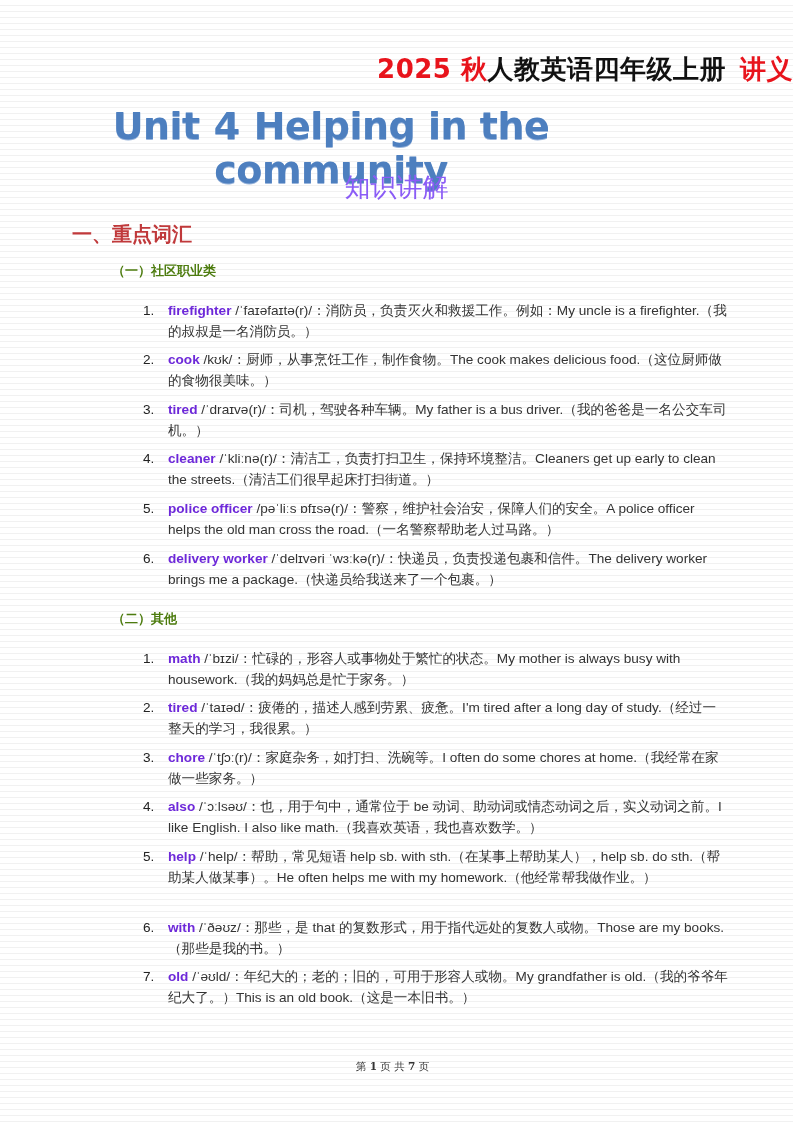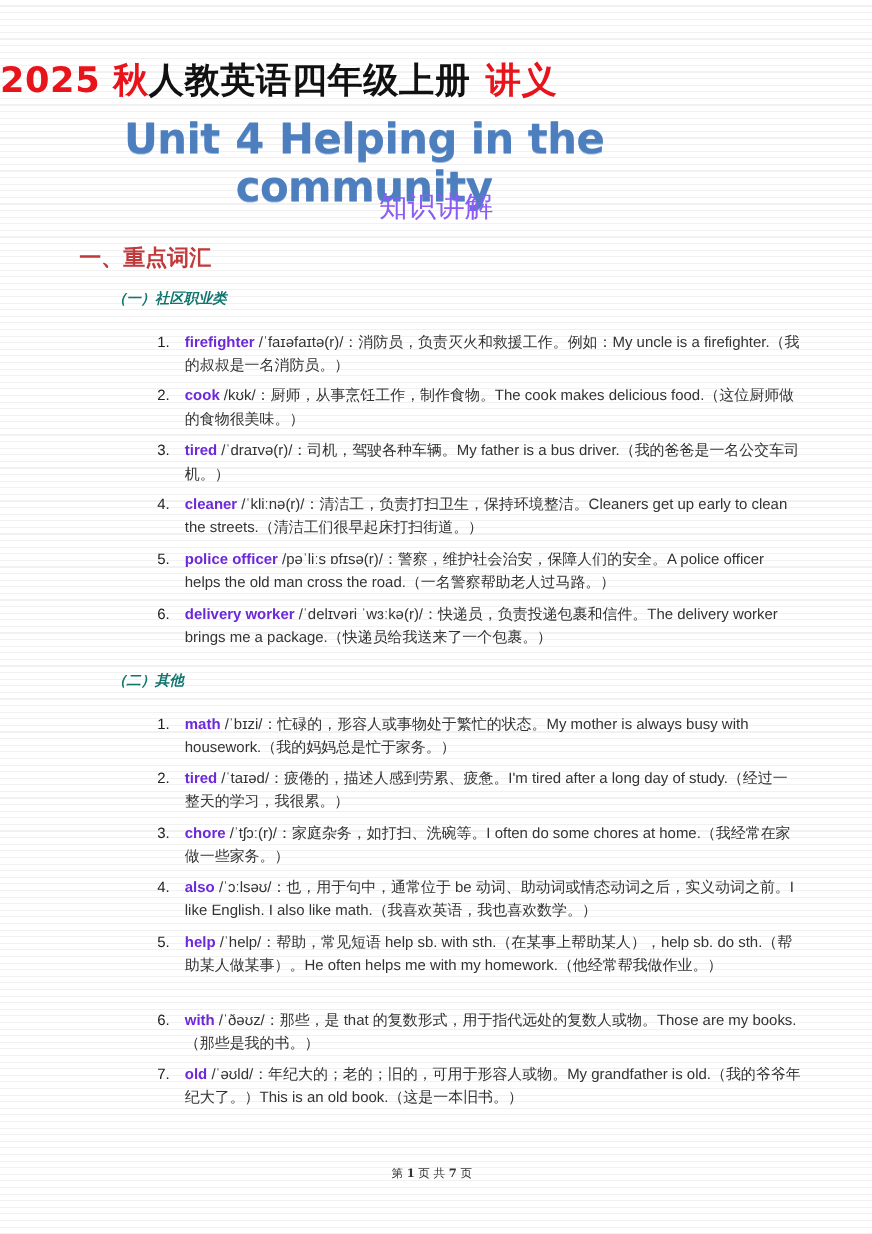--- a/index.html
+++ b/index.html
@@ -6,21 +6,21 @@
   html, body { width: 793px; height: 1122px; background: #ffffff; overflow: hidden; }
   body {
     position: relative;
     font-family: "Liberation Sans", "DejaVu Sans", sans-serif;
     color: #333333;
     background-color: #ffffff;
     background-image: repeating-linear-gradient(to bottom, transparent 0px, transparent 5px, rgba(215,215,215,0.35) 5px, rgba(215,215,215,0.35) 6px);
   }
   .doc-title {
     position: absolute; top: 52px; left: 0; width: 793px;
-    text-align: left; font-size: 32px; font-weight: bold; letter-spacing: 0.5px;
+    text-align: right; font-size: 26px; font-weight: bold; letter-spacing: 0.5px;
     font-family: "DejaVu Sans", sans-serif;
   }
   .doc-title .red { color: #e8141c; }
   .doc-title .black { color: #111111; }
   .doc-title .gap { display: inline-block; width: 14px; }
   .unit-title {
     position: absolute; top: 104px; left: 0; width: 662px;
     text-align: center; font-size: 38px; font-weight: bold;
     color: #4d7fbf; font-family: "DejaVu Sans", sans-serif; letter-spacing: -0.5px;
     text-shadow: 0 1px 0 #9bb6dc;
@@ -28,22 +28,22 @@
   .unit-title .spacer { display: inline-block; width: 14px; }
   .section-main {
     position: absolute; top: 170px; left: 0; width: 793px; text-align: center;
     font-size: 26px; color: #8b5cf6; font-family: "DejaVu Serif", serif;
   }
   .h1 {
     position: absolute; top: 221px; left: 72px;
     font-size: 20px; font-weight: bold; color: #c0393b; font-family: "DejaVu Sans", sans-serif;
   }
   .h2 {
-    position: absolute; left: 102px; font-size: 13px; font-weight: bold;
-    color: #0f766e; font-family: "DejaVu Sans", sans-serif; font-style: italic;
+    position: absolute; left: 112px; font-size: 13px; font-weight: bold;
+    color: #4d7c0f; font-family: "DejaVu Sans", sans-serif;
   }
   .list { position: absolute; left: 143px; width: 585px; }
   .item { position: absolute; left: 0; width: 585px; font-size: 13.6px; line-height: 21px; color: #333; }
   .item .num { position: absolute; left: 0; top: 0; width: 22px; color: #222; }
   .item .body { margin-left: 25px; }
   .item .word { color: #6d28d9; font-weight: bold; }
   .footer {
     position: absolute; top: 1060px; left: 0; width: 785px; text-align: center;
     font-size: 10.5px; color: #333; font-family: "DejaVu Serif", serif;
   }

